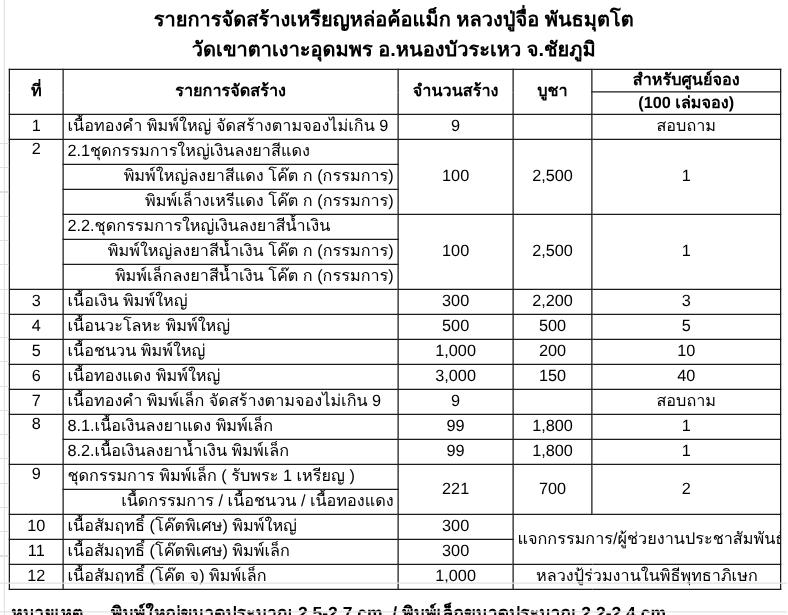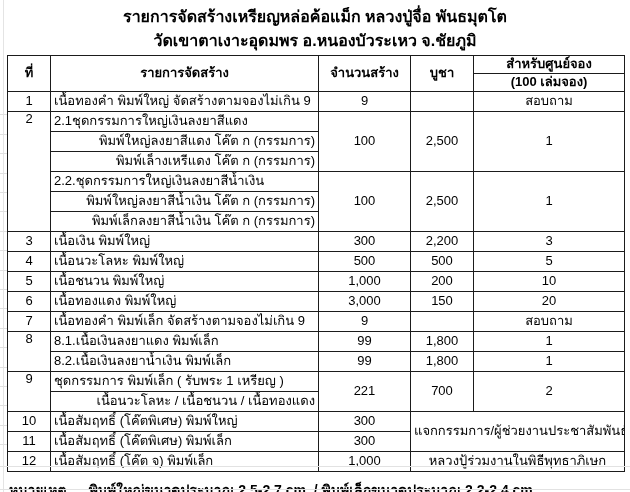--- a/index.html
+++ b/index.html
@@ -150,21 +150,21 @@
         <td class="item">เนื้อชนวน พิมพ์ใหญ่</td>
         <td>1,000</td>
         <td>200</td>
         <td>10</td>
       </tr>
       <tr>
         <td>6</td>
         <td class="item">เนื้อทองแดง พิมพ์ใหญ่</td>
         <td>3,000</td>
         <td>150</td>
-        <td>20</td>
+        <td>40</td>
       </tr>
       <tr>
         <td>7</td>
         <td class="item">เนื้อทองคำ พิมพ์เล็ก จัดสร้างตามจองไม่เกิน 9</td>
         <td>9</td>
         <td></td>
         <td>สอบถาม</td>
       </tr>
       <tr>
         <td class="no-span" rowspan="2">8</td>
@@ -180,21 +180,21 @@
         <td>1</td>
       </tr>
       <tr>
         <td class="no-span" rowspan="2">9</td>
         <td class="item">ชุดกรรมการ พิมพ์เล็ก ( รับพระ 1 เหรียญ )</td>
         <td rowspan="2">221</td>
         <td rowspan="2">700</td>
         <td rowspan="2">2</td>
       </tr>
       <tr>
-        <td class="item sub">เนื้อนวะโลหะ / เนื้อชนวน / เนื้อทองแดง</td>
+        <td class="item sub">เนื้ดกรรมการ / เนื้อชนวน / เนื้อทองแดง</td>
       </tr>
       <tr>
         <td>10</td>
         <td class="item">เนื้อสัมฤทธิ์ (โค๊ตพิเศษ) พิมพ์ใหญ่</td>
         <td>300</td>
         <td class="note-cell" colspan="2" rowspan="2">แจกกรรมการ/ผู้ช่วยงานประชาสัมพันธ์</td>
       </tr>
       <tr>
         <td>11</td>
         <td class="item">เนื้อสัมฤทธิ์ (โค๊ตพิเศษ) พิมพ์เล็ก</td>

